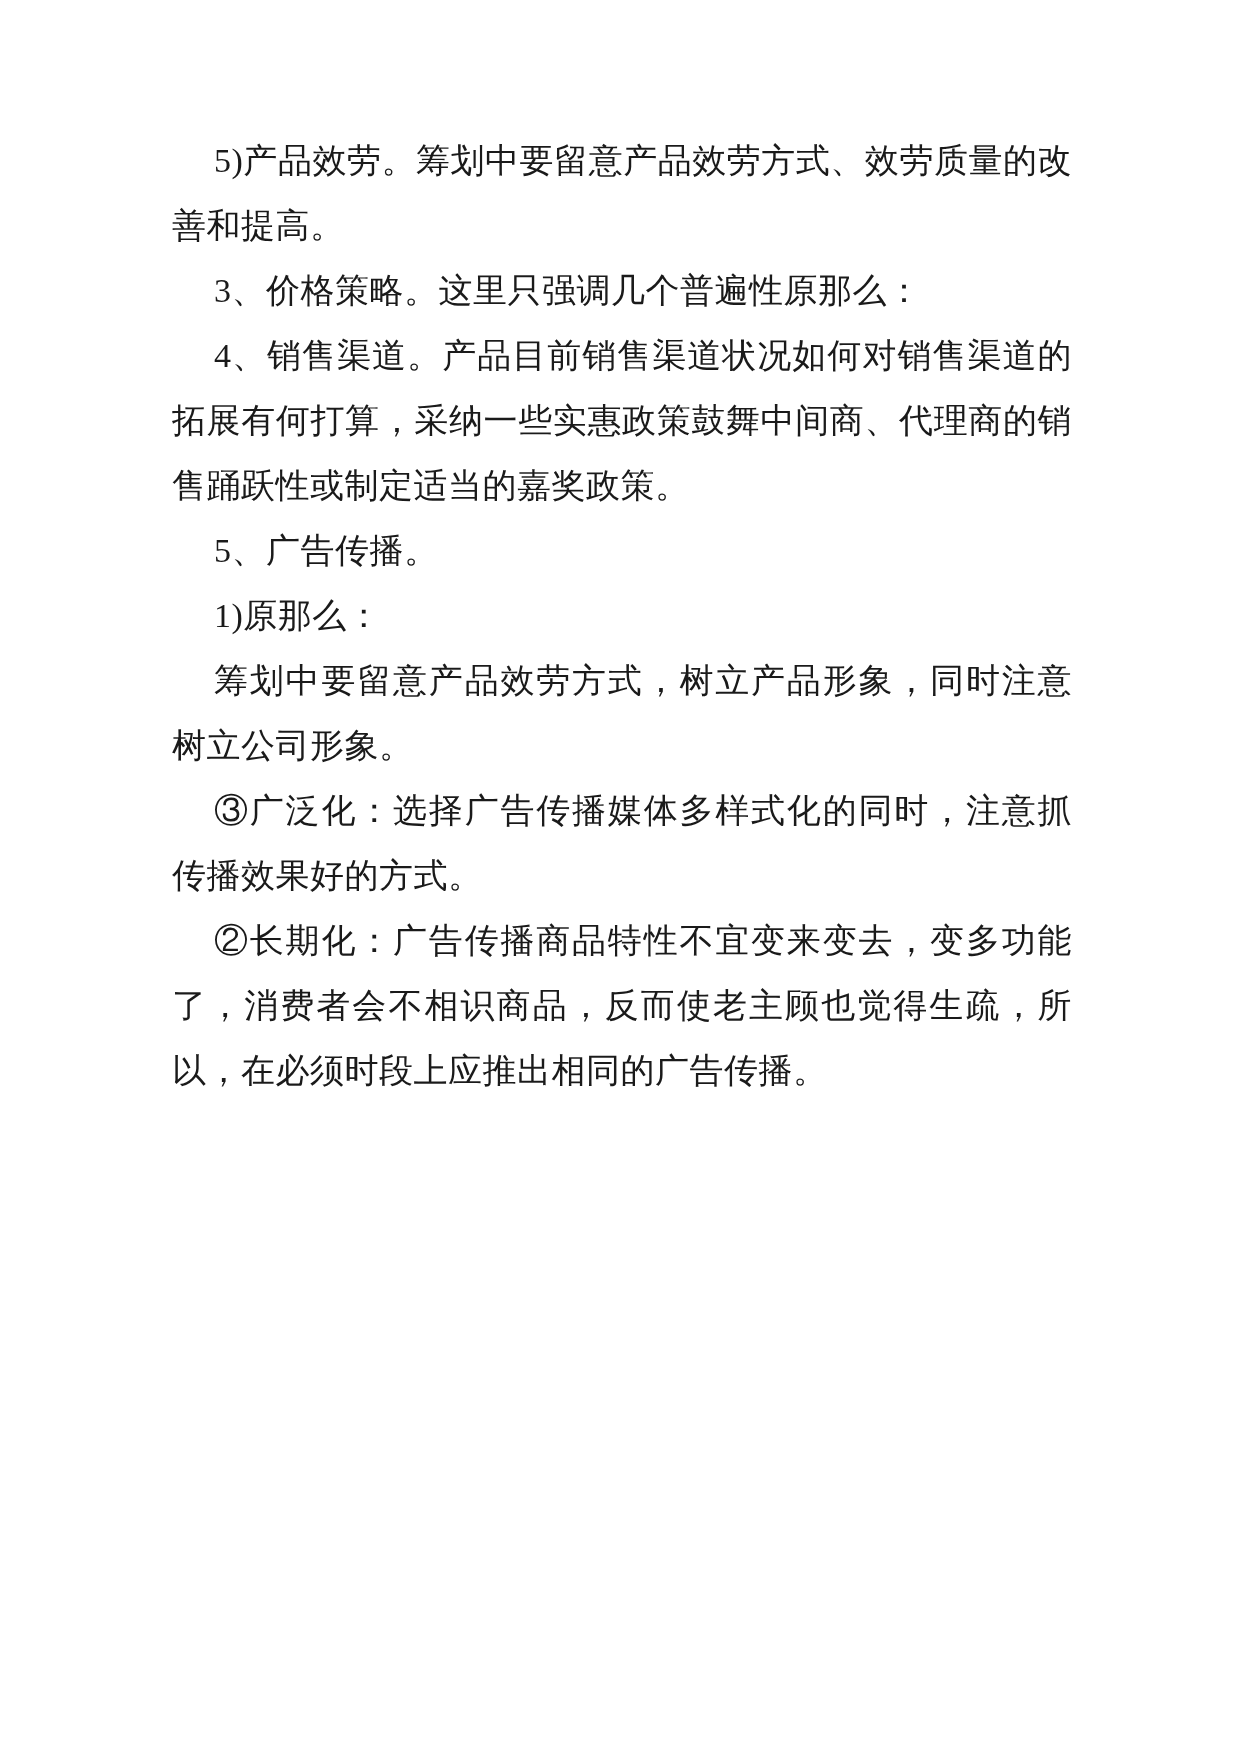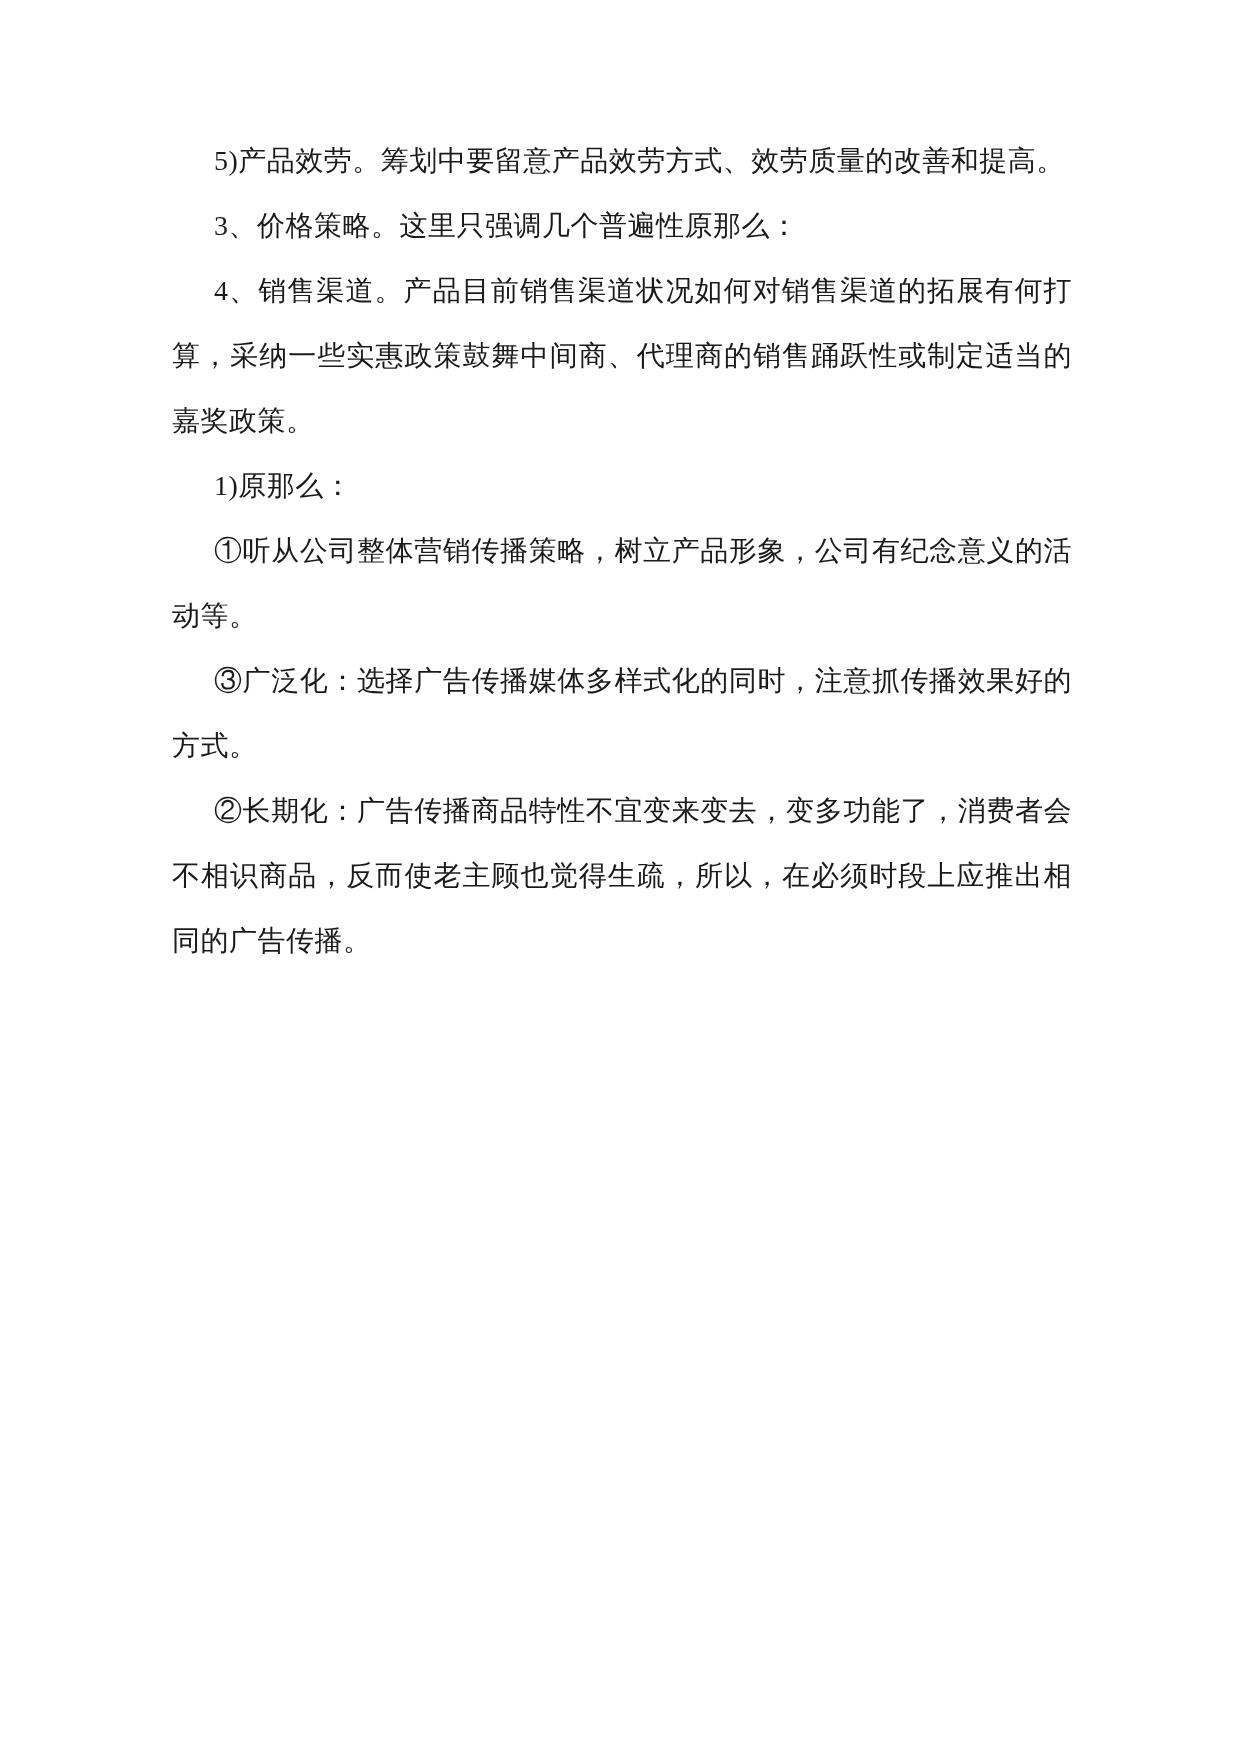--- a/index.html
+++ b/index.html
@@ -13,36 +13,37 @@
     height: 1753px;
     background: #ffffff;
     box-sizing: border-box;
     padding: 128px 168px 0 172px;
     overflow: hidden;
     font-family: "Liberation Serif", "DejaVu Serif", serif;
   }
   .doc-body p {
     margin: 0;
     padding: 0;
-    font-size: 28px;
+    font-size: 34px;
     line-height: 65px;
     color: #1a1a1a;
     text-align: justify;
     text-indent: 42px;
     letter-spacing: 0.5px;
     word-break: break-all;
     -webkit-font-smoothing: antialiased;
   }
 </style>
 </head>
 <body>
 
 <div class="page">
   <div class="doc-body">
     <p>5)产品效劳。筹划中要留意产品效劳方式、效劳质量的改善和提高。</p>
     <p>3、价格策略。这里只强调几个普遍性原那么：</p>
     <p>4、销售渠道。产品目前销售渠道状况如何对销售渠道的拓展有何打算，采纳一些实惠政策鼓舞中间商、代理商的销售踊跃性或制定适当的嘉奖政策。</p>
+    <p>5、广告传播。</p>
     <p>1)原那么：</p>
-    <p>①听从公司整体营销传播策略，树立产品形象，公司有纪念意义的活动等。</p>
+    <p>筹划中要留意产品效劳方式，树立产品形象，同时注意树立公司形象。</p>
     <p>③广泛化：选择广告传播媒体多样式化的同时，注意抓传播效果好的方式。</p>
     <p>②长期化：广告传播商品特性不宜变来变去，变多功能了，消费者会不相识商品，反而使老主顾也觉得生疏，所以，在必须时段上应推出相同的广告传播。</p>
   </div>
 </div>
 
 </body></html>

